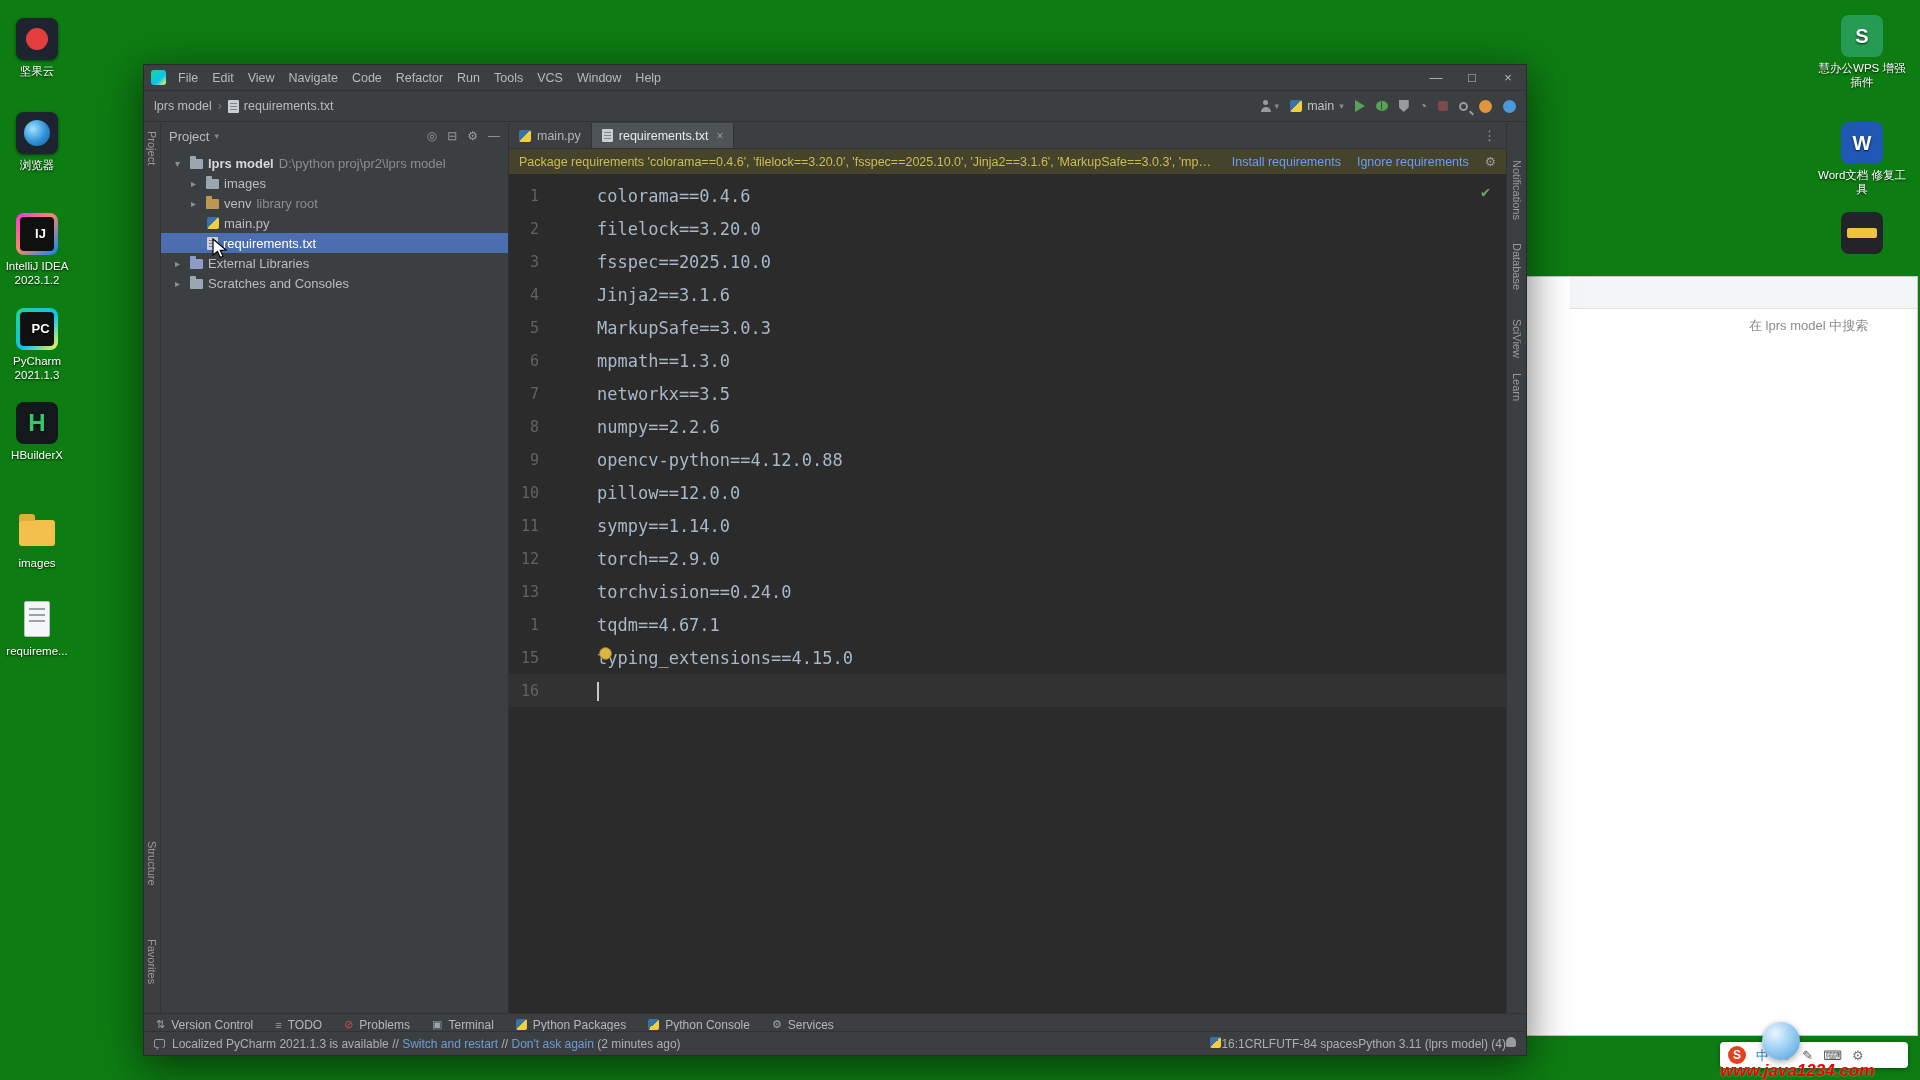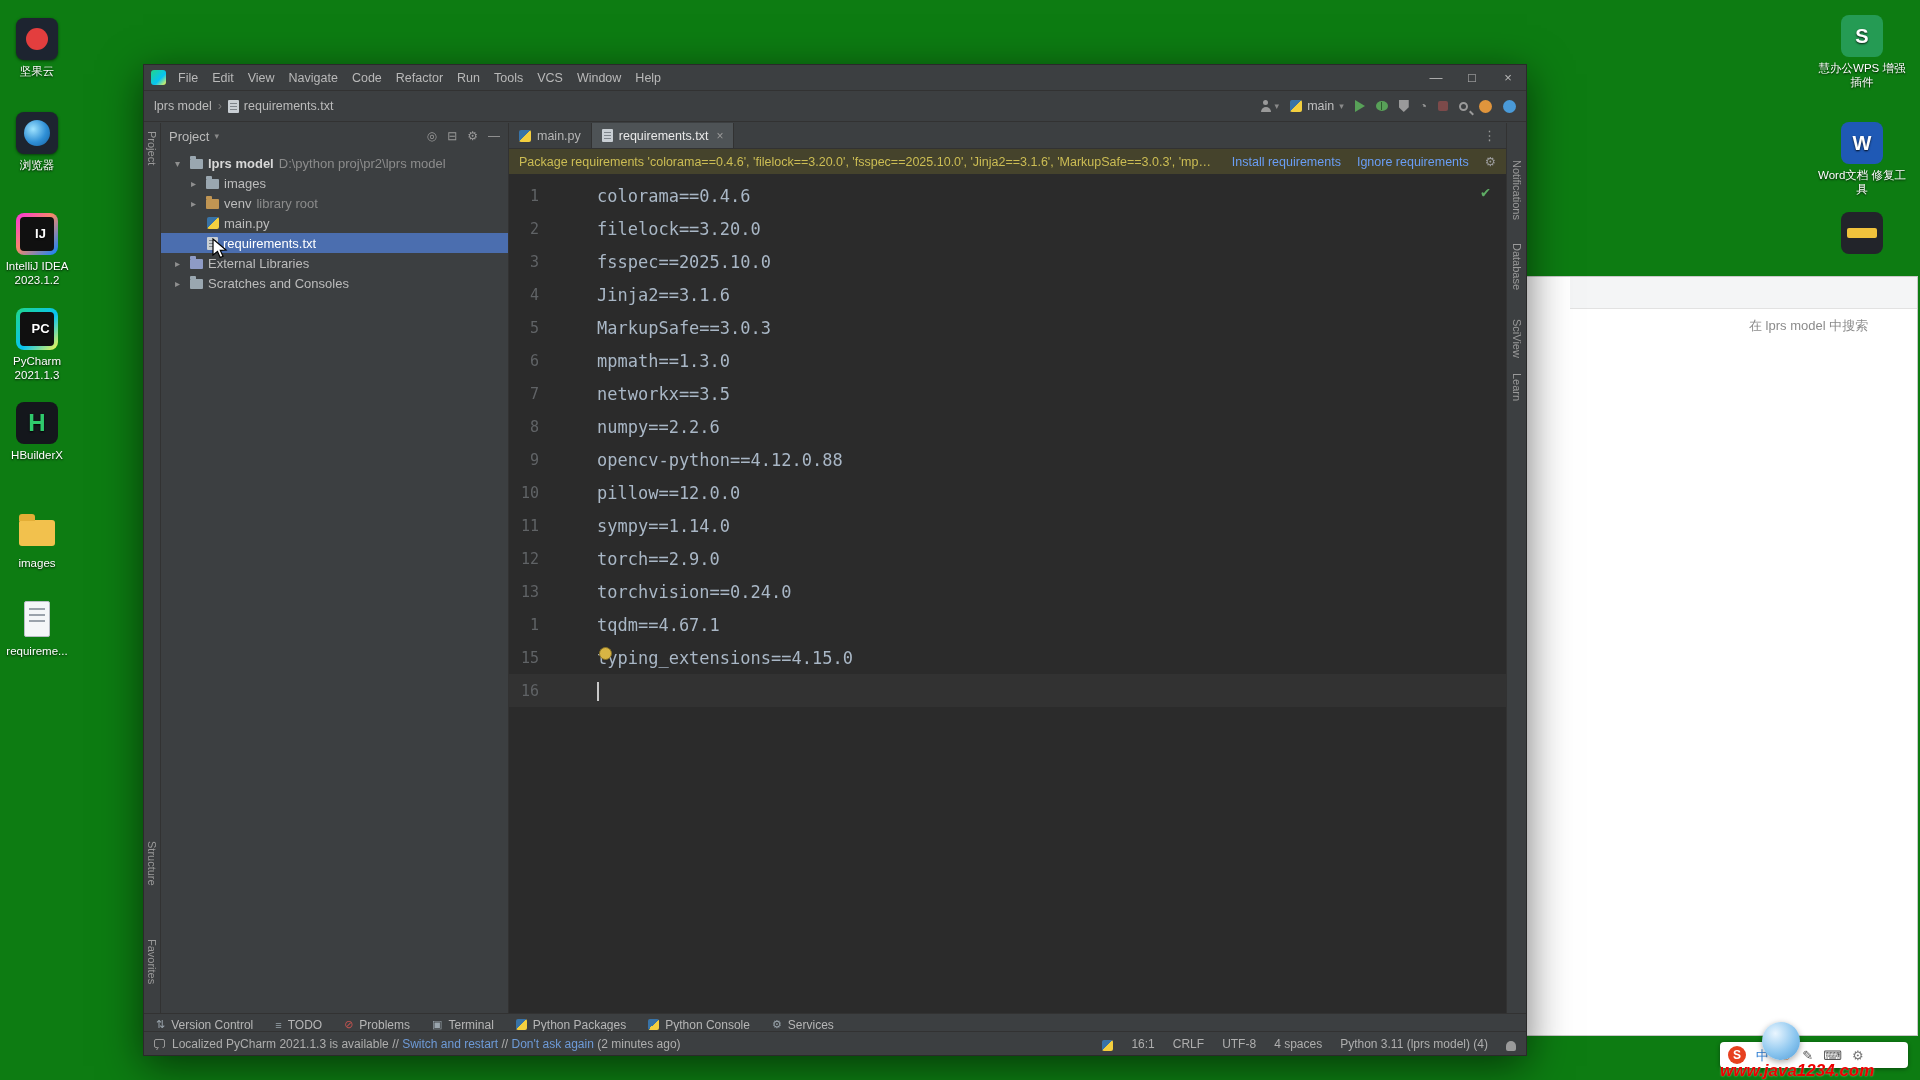--- a/index.html
+++ b/index.html
@@ -146,21 +146,21 @@
   .twb .gi { font-size:11px; }
   .gi-gray { color:#9aa5ad; } .gi-red { color:#c75450; }
 
   .statusbar { position:absolute; left:0; right:0; bottom:0; height:24px; background:#3c3f41;
                border-top:1px solid #323232; display:flex; align-items:center; padding:8px 10px;
                font-size:12px; color:#aeaeae; }
   .bubble { width:11px; height:9px; border:1px solid #9a9a9a; border-radius:2px; margin-right:7px; position:relative; flex:none; }
   .bubble::after { content:""; position:absolute; left:2px; bottom:-3px; width:4px; height:3px;
                    background:#3c3f41; border-left:1px solid #9a9a9a; transform:skewX(-30deg); }
   .st-link { color:#6e9bd8; }
-  .status-right { margin-left:auto; display:flex; align-items:flex-end; gap:18px; }
+  .status-right { margin-left:auto; display:flex; align-items:flex-start; }
   .bell { width:10px; height:10px; border-radius:50% 50% 2px 2px; background:#9a9a9a; }
 
   
   .ball { position:absolute; left:1762px; top:1022px; width:38px; height:38px; border-radius:50%;
           background:radial-gradient(circle at 35% 30%, #eaf6ff, #8cc6ef 55%, #4e9bd8); z-index:5;
           box-shadow:0 2px 6px rgba(0,0,0,.35); }
   .imebar { position:absolute; left:1720px; top:1042px; height:26px; width:188px; background:#ffffff;
             border-radius:4px; display:flex; align-items:center; gap:10px; padding:0 8px; z-index:4;
             box-shadow:0 1px 4px rgba(0,0,0,.4); }
   .imelogo { width:18px; height:18px; border-radius:50%; background:#e7401f; color:#fff; font-weight:bold;

